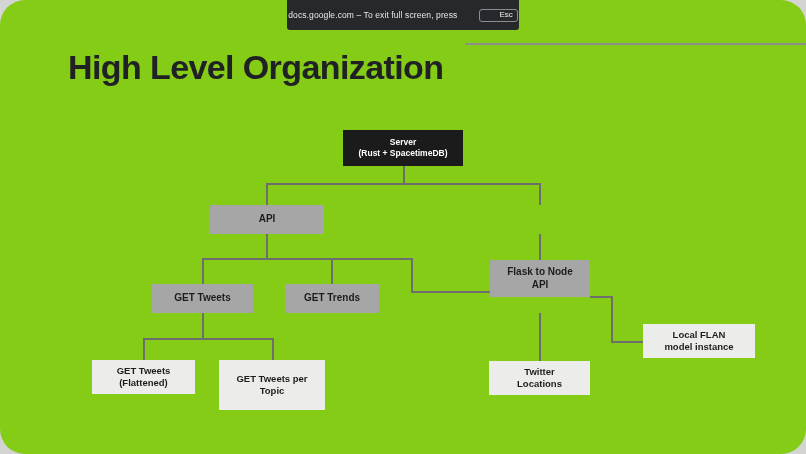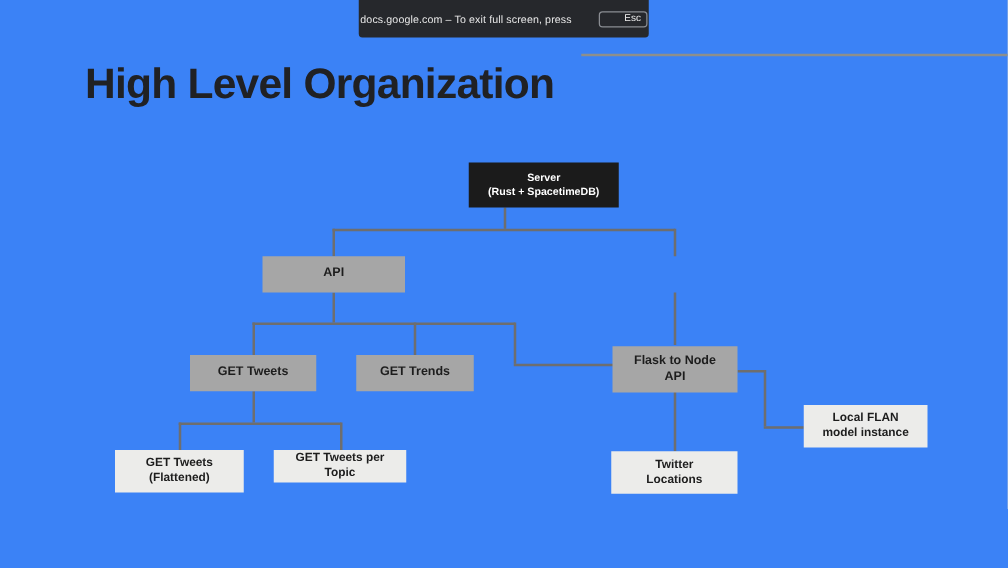--- a/index.html
+++ b/index.html
@@ -41,21 +41,22 @@
     padding: 1px 4px 2px 19px;
     font-size: 8px;
     line-height: 1;
     color: #f0f0f0;
   }
 
   
   .slide {
     position: absolute;
     inset: 0;
-    background: #3b82f6;
+    background: #84cc16;
+    border-radius: 25px;
   }
   .title {
     position: absolute;
     left: 68px;
     top: 48px;
     font-size: 34px;
     font-weight: 700;
     color: #202124;
     letter-spacing: -0.6px;
     white-space: nowrap;
@@ -134,69 +135,69 @@
   <div class="edge h" style="left:143px; top:338px; width:130px;"></div>
   <div class="edge v" style="left:143px; top:338px; height:22px;"></div>
   <div class="edge v" style="left:272px; top:338px; height:22px;"></div>
 
   <div class="edge v" style="left:539px; top:313px; height:48px;"></div>
 
   <div class="edge h" style="left:590px; top:296px; width:22px;"></div>
   <div class="edge v" style="left:611px; top:296px; height:45px;"></div>
   <div class="edge h" style="left:611px; top:341px; width:32px;"></div>
 
-  <div class="node dark" style="left:343px; top:130px; width:120px; height:36px;margin-left:32px;">
+  <div class="node dark" style="left:343px; top:130px; width:120px; height:36px;">
     <div>
       <div>Server</div>
       <div>(Rust + SpacetimeDB)</div>
     </div>
   </div>
 
   <div class="node mid" style="left:210px; top:205px; width:114px; height:29px;">
     <span>API</span>
   </div>
 
 
   <div class="node mid" style="left:152px; top:284px; width:101px; height:29px;">
     <span>GET Tweets</span>
   </div>
 
   <div class="node mid" style="left:285px; top:284px; width:94px; height:29px;">
     <span>GET Trends</span>
   </div>
 
-  <div class="node mid" style="left:490px; top:277px; width:100px; height:37px;">
+  <div class="node mid" style="left:490px; top:260px; width:100px; height:37px;">
     <div>
       <div>Flask to Node</div>
       <div>API</div>
     </div>
   </div>
 
   <div class="node light" style="left:92px; top:360px; width:103px; height:34px;">
     <div>
       <div>GET Tweets</div>
       <div>(Flattened)</div>
     </div>
   </div>
 
-  <div class="node light" style="left:219px; top:360px; width:106px; height:26px;">
+  <div class="node light" style="left:219px; top:360px; width:106px; height:50px;">
     <div>
       <div>GET Tweets per</div>
       <div>Topic</div>
     </div>
   </div>
 
   <div class="node light" style="left:489px; top:361px; width:101px; height:34px;">
     <div>
       <div>Twitter</div>
       <div>Locations</div>
     </div>
   </div>
 
-  <div class="node light" style="left:643px; top:324px; width:99px; height:34px;align-items:center;">
+  <div class="node light" style="left:643px; top:324px; width:112px; height:34px;align-items:center;">
     <div>
       <div>Local FLAN</div>
       <div>model instance</div>
     </div>
   </div>
 
 </div>
 
 <div class="fs-bar">
   <span class="msg">docs.google.com – To exit full screen, press</span>

